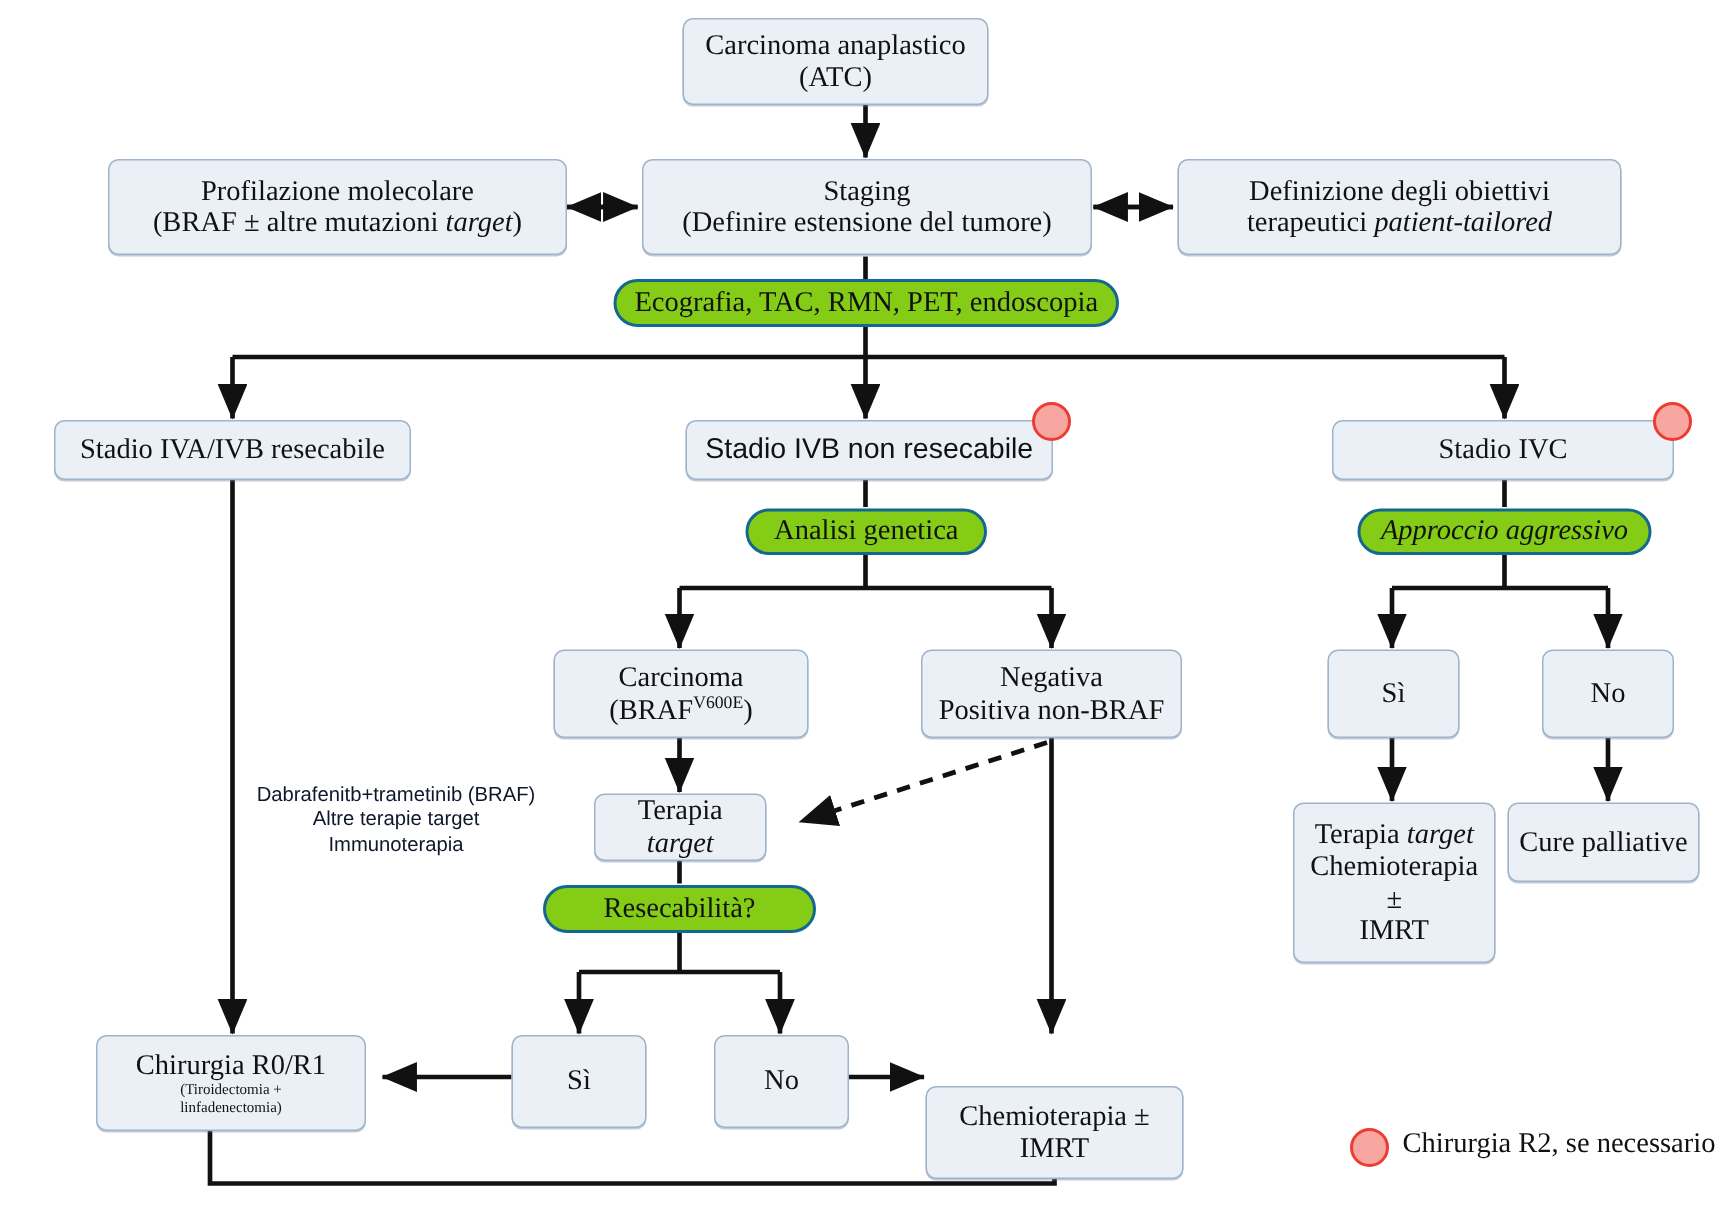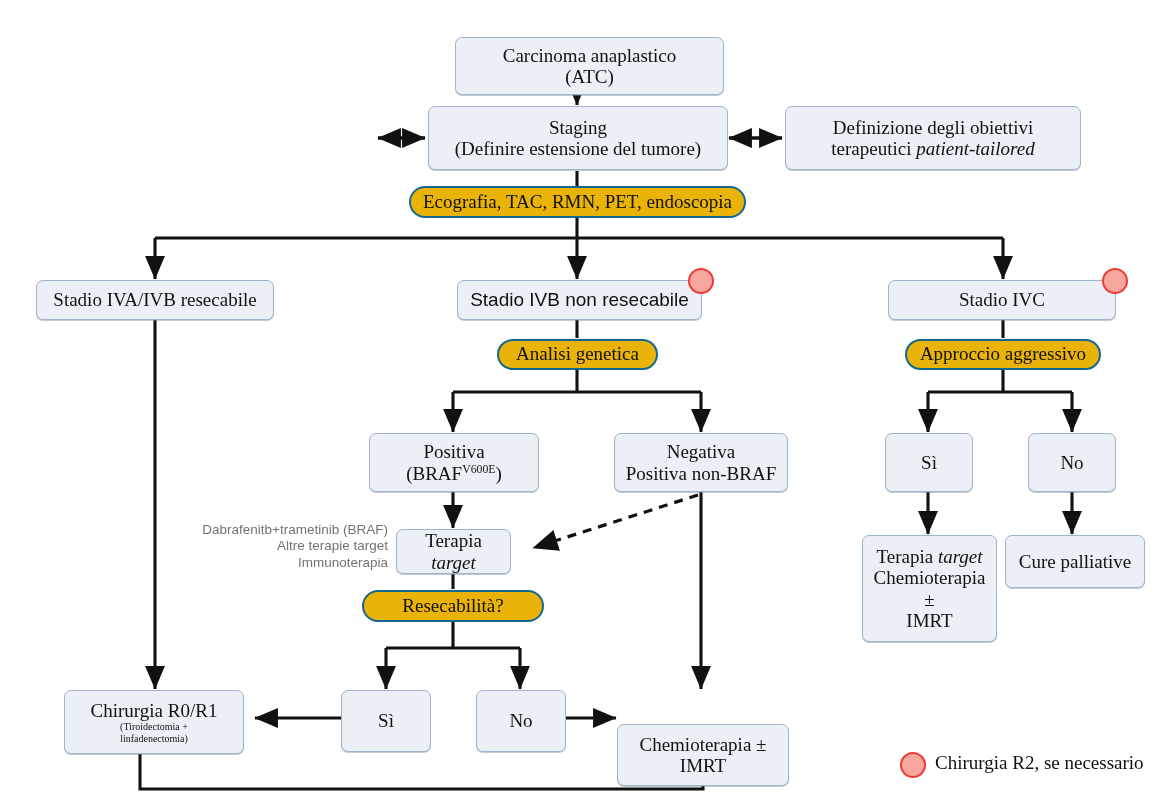--- a/index.html
+++ b/index.html
@@ -7,27 +7,27 @@
        font-family:"Liberation Serif","DejaVu Serif",serif;color:#111;}
   #canvas{position:absolute;inset:0;width:1151px;height:806px;}
   svg.edges{position:absolute;left:0;top:0;width:1151px;height:806px;pointer-events:none;}
 
   .node{position:absolute;box-sizing:border-box;display:flex;align-items:center;
         justify-content:center;text-align:center;background:#eaf0f6;
         border:1.6px solid #9db4cc;border-radius:7px;line-height:1.12;
         box-shadow:0 1px 0 rgba(120,140,165,.45);}
   .node .inner{padding:0 6px;width:100%;}
   .pill{position:absolute;box-sizing:border-box;display:flex;align-items:center;
-        justify-content:center;text-align:center;background:#eab308;
+        justify-content:center;text-align:center;background:#84cc16;
         border:2.4px solid #14678f;border-radius:999px;line-height:1.1;}
   .sans{font-family:"Liberation Sans","DejaVu Sans",sans-serif;}
   .it{font-style:italic;}
   sup{font-size:.62em;vertical-align:super;line-height:0;}
-  .ann{position:absolute;text-align:right;line-height:1.22;
-       font-family:"Liberation Sans","DejaVu Sans",sans-serif;font-size:13.5px;color:#737373;}
+  .ann{position:absolute;text-align:center;line-height:1.22;
+       font-family:"Liberation Sans","DejaVu Sans",sans-serif;font-size:13.5px;color:#0f172a;}
   .marker{position:absolute;width:26px;height:26px;border-radius:50%;
           background:#f7a6a0;border:2.6px solid #ee3b33;box-sizing:border-box;}
   .legend{position:absolute;display:flex;align-items:flex-start;gap:9px;}
   .legend .lbl{font-size:19px;white-space:nowrap;}
   .l2{font-size:19px;}
   .sm{font-size:10px;}
 </style>
 </head>
 <body>
 
@@ -92,27 +92,33 @@
       <path d="M928,392 L928,432" marker-end="url(#ah)"></path>
       <path d="M1072,392 L1072,432" marker-end="url(#ah)"></path>
       <path d="M928,492 L928,534" marker-end="url(#ah)"></path>
       <path d="M1072,492 L1072,534" marker-end="url(#ah)"></path>
     </g>
     <g stroke="#111" stroke-width="3.2" fill="none" stroke-dasharray="9 7">
       <path d="M698,495 L533,548" marker-end="url(#ahs)"></path>
     </g>
   </svg>
 
-  <div class="node l2" style="left:455px;top:12px;width:269px;height:58px;margin-top:25px;">
+  <div class="node l2" style="left:455px;top:12px;width:204px;height:58px;">
     <div class="inner">
       <div>Carcinoma anaplastico</div>
       <div>(ATC)</div>
     </div>
   </div>
 
+  <div class="node l2" style="left:72px;top:106px;width:306px;height:64px;">
+    <div class="inner">
+      <div>Profilazione molecolare</div>
+      <div><span>(BRAF ± altre mutazioni </span><span class="it">target</span><span>)</span></div>
+    </div>
+  </div>
 
   <div class="node l2" style="left:428px;top:106px;width:300px;height:64px;">
     <div class="inner">
       <div>Staging</div>
       <div>(Definire estensione del tumore)</div>
     </div>
   </div>
 
   <div class="node l2" style="left:785px;top:106px;width:296px;height:64px;">
     <div class="inner">
@@ -136,27 +142,27 @@
 
   <div class="node l2" style="left:888px;top:280px;width:228px;height:40px;justify-content:flex-end;">
     <div class="inner">Stadio IVC</div>
   </div>
   <div class="marker" style="left:1102px;top:268px;"></div>
 
   <div class="pill l2" style="left:497px;top:339px;width:161px;height:31px;">
     <div class="inner">Analisi genetica</div>
   </div>
 
-  <div class="pill l2" style="left:905px;top:339px;width:196px;height:31px;">
+  <div class="pill l2" style="left:905px;top:339px;width:196px;height:31px;font-style:italic;">
     <div class="inner">Approccio aggressivo</div>
   </div>
 
   <div class="node l2" style="left:369px;top:433px;width:170px;height:59px;">
     <div class="inner">
-      <div>Positiva</div>
+      <div>Carcinoma</div>
       <div><span>(BRAF</span><sup>V600E</sup><span>)</span></div>
     </div>
   </div>
 
   <div class="node l2" style="left:614px;top:433px;width:174px;height:59px;">
     <div class="inner">
       <div>Negativa</div>
       <div>Positiva non-BRAF</div>
     </div>
   </div>
@@ -208,21 +214,21 @@
 
   <div class="node l2" style="left:862px;top:535px;width:135px;height:107px;">
     <div class="inner">
       <div><span>Terapia </span><span class="it">target</span></div>
       <div>Chemioterapia</div>
       <div>±</div>
       <div>IMRT</div>
     </div>
   </div>
 
-  <div class="node l2" style="left:1005px;top:535px;width:140px;height:53px;">
+  <div class="node l2" style="left:1005px;top:535px;width:128px;height:53px;">
     <div class="inner">Cure palliative</div>
   </div>
 
   <div class="legend" style="left:900px;top:752px;">
     <div class="marker" style="position:relative;left:0;top:0;"></div>
     <div class="lbl">Chirurgia R2, se necessario</div>
   </div>
 
 </div>
 

